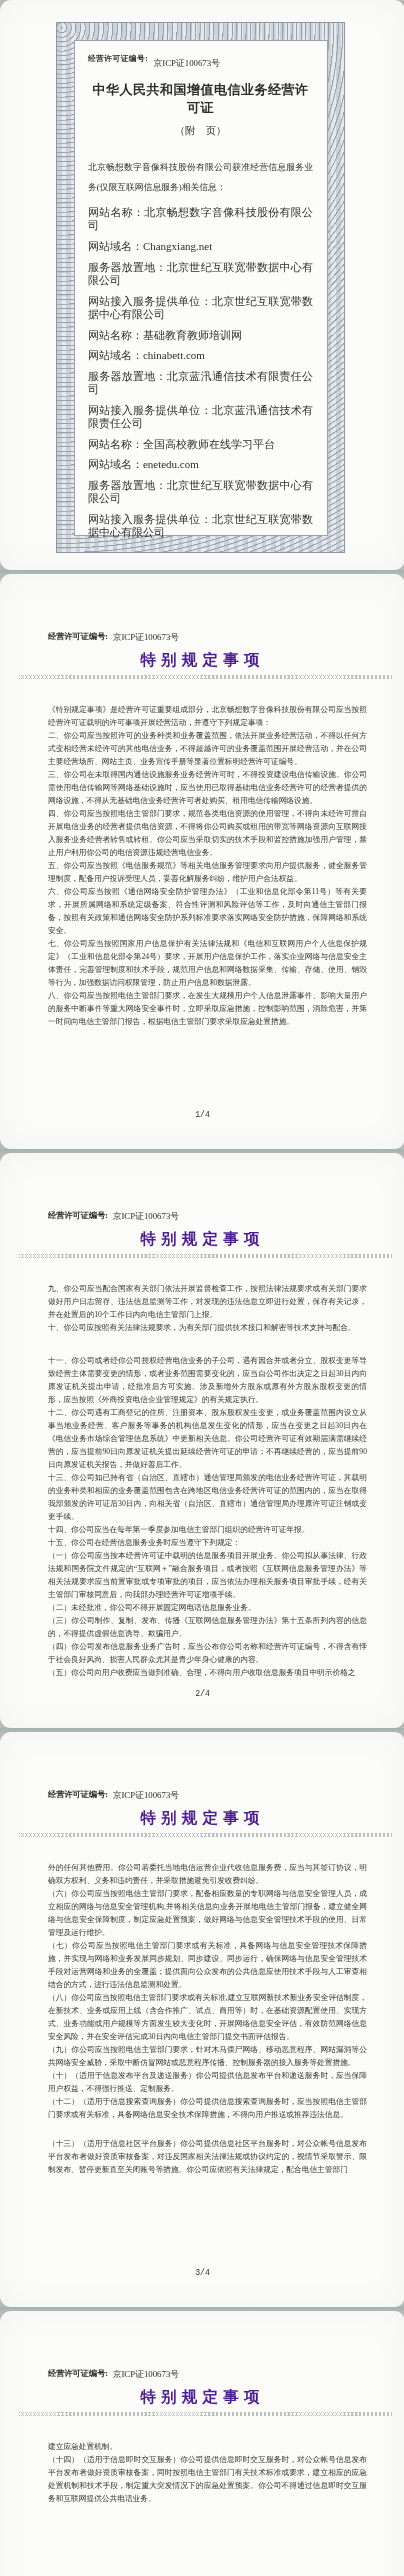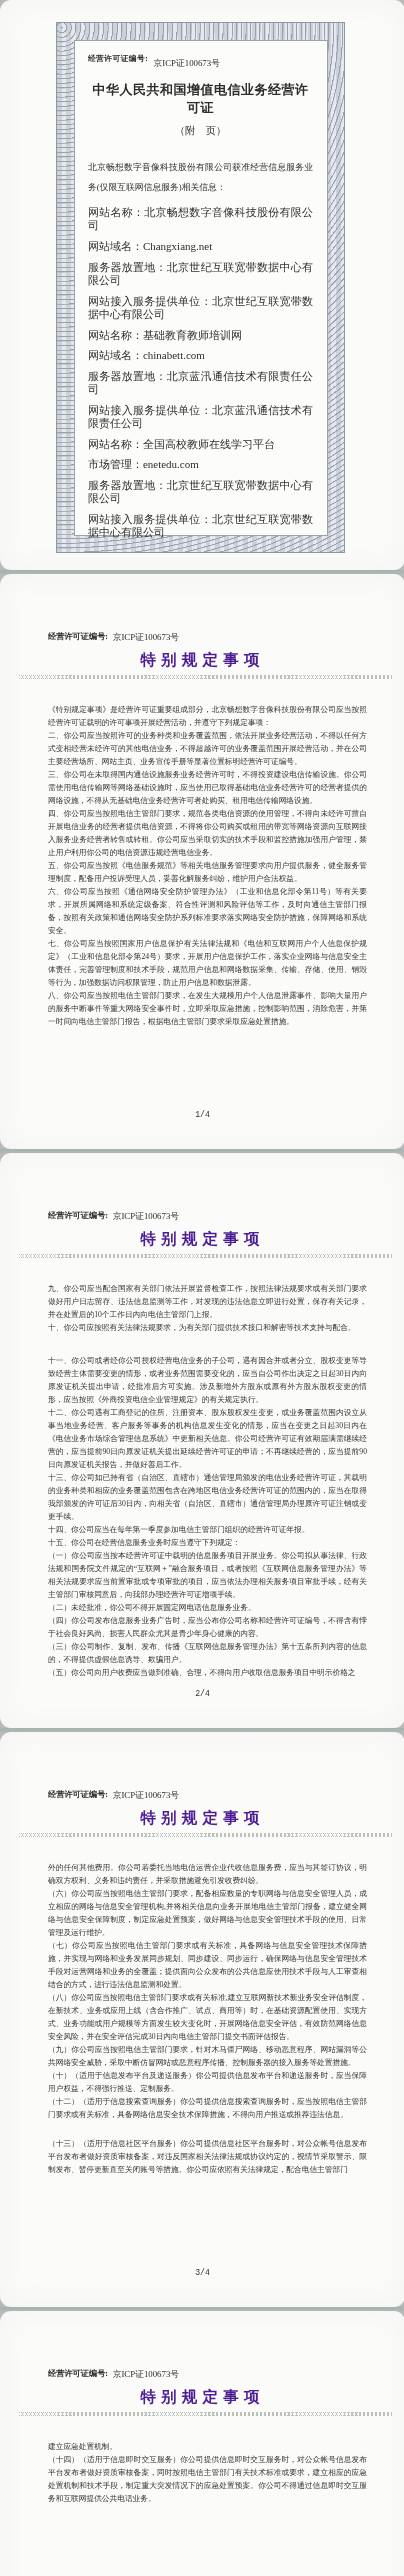--- a/index.html
+++ b/index.html
@@ -94,21 +94,21 @@
         <div class="cert-entries">
           <p>网站名称：北京畅想数字音像科技股份有限公司</p>
           <p>网站域名：Changxiang.net</p>
           <p>服务器放置地：北京世纪互联宽带数据中心有限公司</p>
           <p>网站接入服务提供单位：北京世纪互联宽带数据中心有限公司</p>
           <p>网站名称：基础教育教师培训网</p>
           <p>网站域名：chinabett.com</p>
           <p>服务器放置地：北京蓝汛通信技术有限责任公司</p>
           <p>网站接入服务提供单位：北京蓝汛通信技术有限责任公司</p>
           <p>网站名称：全国高校教师在线学习平台</p>
-          <p>市场管理：enetedu.com</p>
+          <p>网站域名：enetedu.com</p>
           <p>服务器放置地：北京世纪互联宽带数据中心有限公司</p>
           <p>网站接入服务提供单位：北京世纪互联宽带数据中心有限公司</p>
         </div>
       </div>
     </div>
   </section>
 
   <div class="separator"></div>
 
   <section class="page sp-page">
@@ -143,22 +143,22 @@
     <div class="sp-body">
       <p>九、你公司应当配合国家有关部门依法开展监督检查工作，按照法律法规要求或有关部门要求做好用户日志留存、违法信息监测等工作，对发现的违法信息立即进行处置，保存有关记录，并在处置后的10个工作日内向电信主管部门上报。</p>
       <p>十、你公司应按照有关法律法规要求，为有关部门提供技术接口和解密等技术支持与配合。</p>
       <p class="gap">十一、你公司或者经你公司授权经营电信业务的子公司，遇有因合并或者分立、股权变更等导致经营主体需要变更的情形，或者业务范围需要变化的，应当自公司作出决定之日起30日内向原发证机关提出申请，经批准后方可实施。涉及新增外方股东或原有外方股东股权变更的情形，应当按照《外商投资电信企业管理规定》的有关规定执行。</p>
       <p>十二、你公司遇有工商登记的住所、注册资本、股东股权发生变更，或业务覆盖范围内设立从事当地业务经营、客户服务等事务的机构信息发生变化的情形，应当在变更之日起30日内在《电信业务市场综合管理信息系统》中更新相关信息。你公司经营许可证有效期届满需继续经营的，应当提前90日向原发证机关提出延续经营许可证的申请；不再继续经营的，应当提前90日向原发证机关报告，并做好善后工作。</p>
       <p>十三、你公司如已持有省（自治区、直辖市）通信管理局颁发的电信业务经营许可证，其载明的业务种类和相应的业务覆盖范围包含在跨地区电信业务经营许可证的范围内的，应当在取得我部颁发的许可证后30日内，向相关省（自治区、直辖市）通信管理局办理原许可证注销或变更手续。</p>
       <p>十四、你公司应当在每年第一季度参加电信主管部门组织的经营许可证年报。</p>
       <p>十五、你公司在经营信息服务业务时应当遵守下列规定：</p>
       <p>（一）你公司应当按本经营许可证中载明的信息服务项目开展业务。你公司拟从事法律、行政法规和国务院文件规定的“互联网＋”融合服务项目，或者按照《互联网信息服务管理办法》等相关法规要求应当前置审批或专项审批的项目，应当依法办理相关服务项目审批手续，经有关主管部门审核同意后，向我部办理经营许可证增项手续。</p>
       <p>（二）未经批准，你公司不得开展固定网电话信息服务业务。</p>
+      <p>（三）你公司制作、复制、发布、传播《互联网信息服务管理办法》第十五条所列内容的信息的，不得提供虚假信息诱导、欺骗用户。</p>
       <p>（四）你公司发布信息服务业务广告时，应当公布你公司名称和经营许可证编号，不得含有悖于社会良好风尚、损害人民群众尤其是青少年身心健康的内容。</p>
-      <p>（三）你公司制作、复制、发布、传播《互联网信息服务管理办法》第十五条所列内容的信息的，不得提供虚假信息诱导、欺骗用户。</p>
       <p>（五）你公司向用户收费应当做到准确、合理，不得向用户收取信息服务项目中明示价格之</p>
     </div>
     <div class="sp-pageno">2/4</div>
   </section>
 
   <div class="separator"></div>
 
   <section class="page sp-page">
     <div class="sp-no-row">
       <span class="sp-no-label">经营许可证编号:</span>

